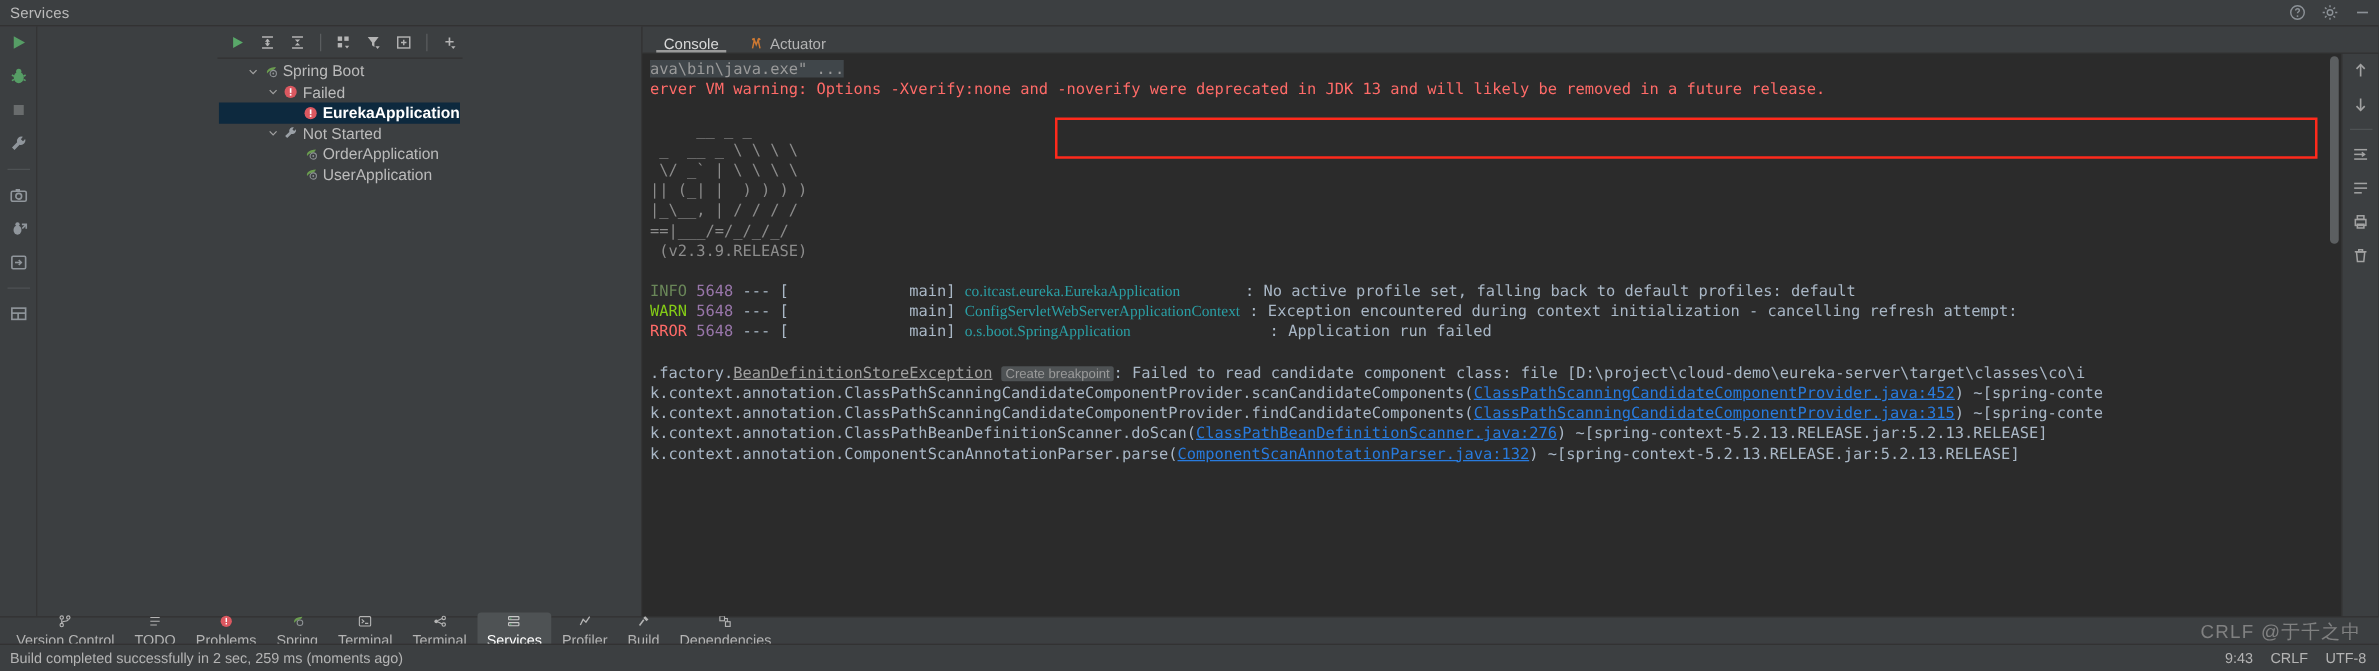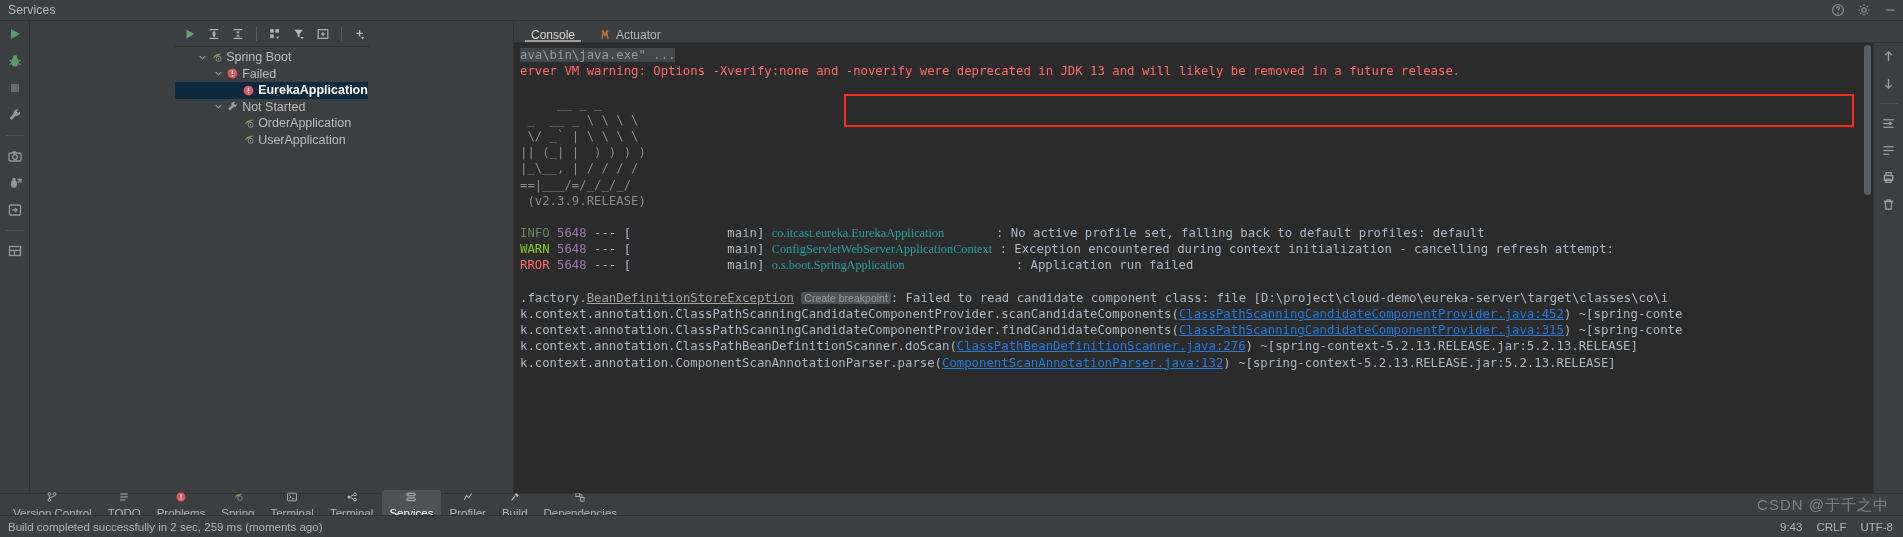--- a/index.html
+++ b/index.html
@@ -687,14 +687,14 @@
 
   <div class="statusbar">
     <span>Build completed successfully in 2 sec, 259 ms (moments ago)</span>
     <div class="right">
       <span>9:43</span>
       <span>CRLF</span>
       <span>UTF-8</span>
     </div>
   </div>
 
-  <div class="watermark">CSDN @于千之中</div>
+  <div class="watermark">CRLF @于千之中</div>
 </div>
 
 </body></html>

